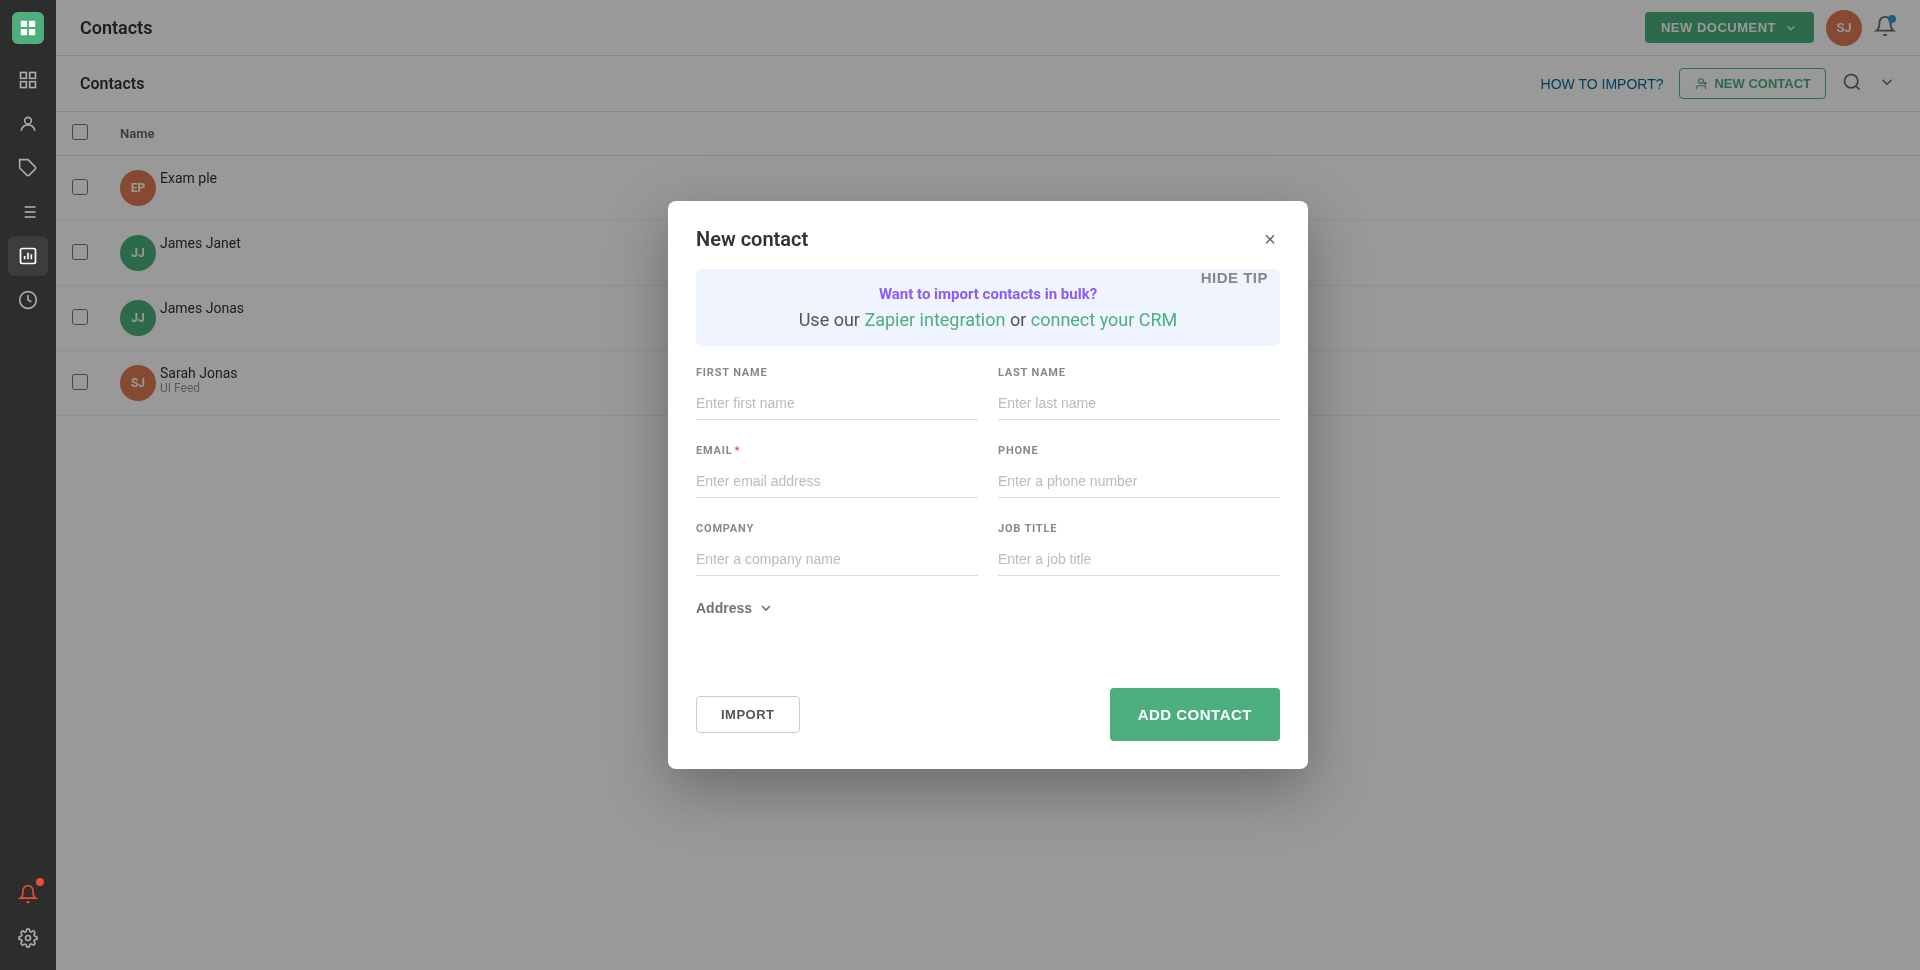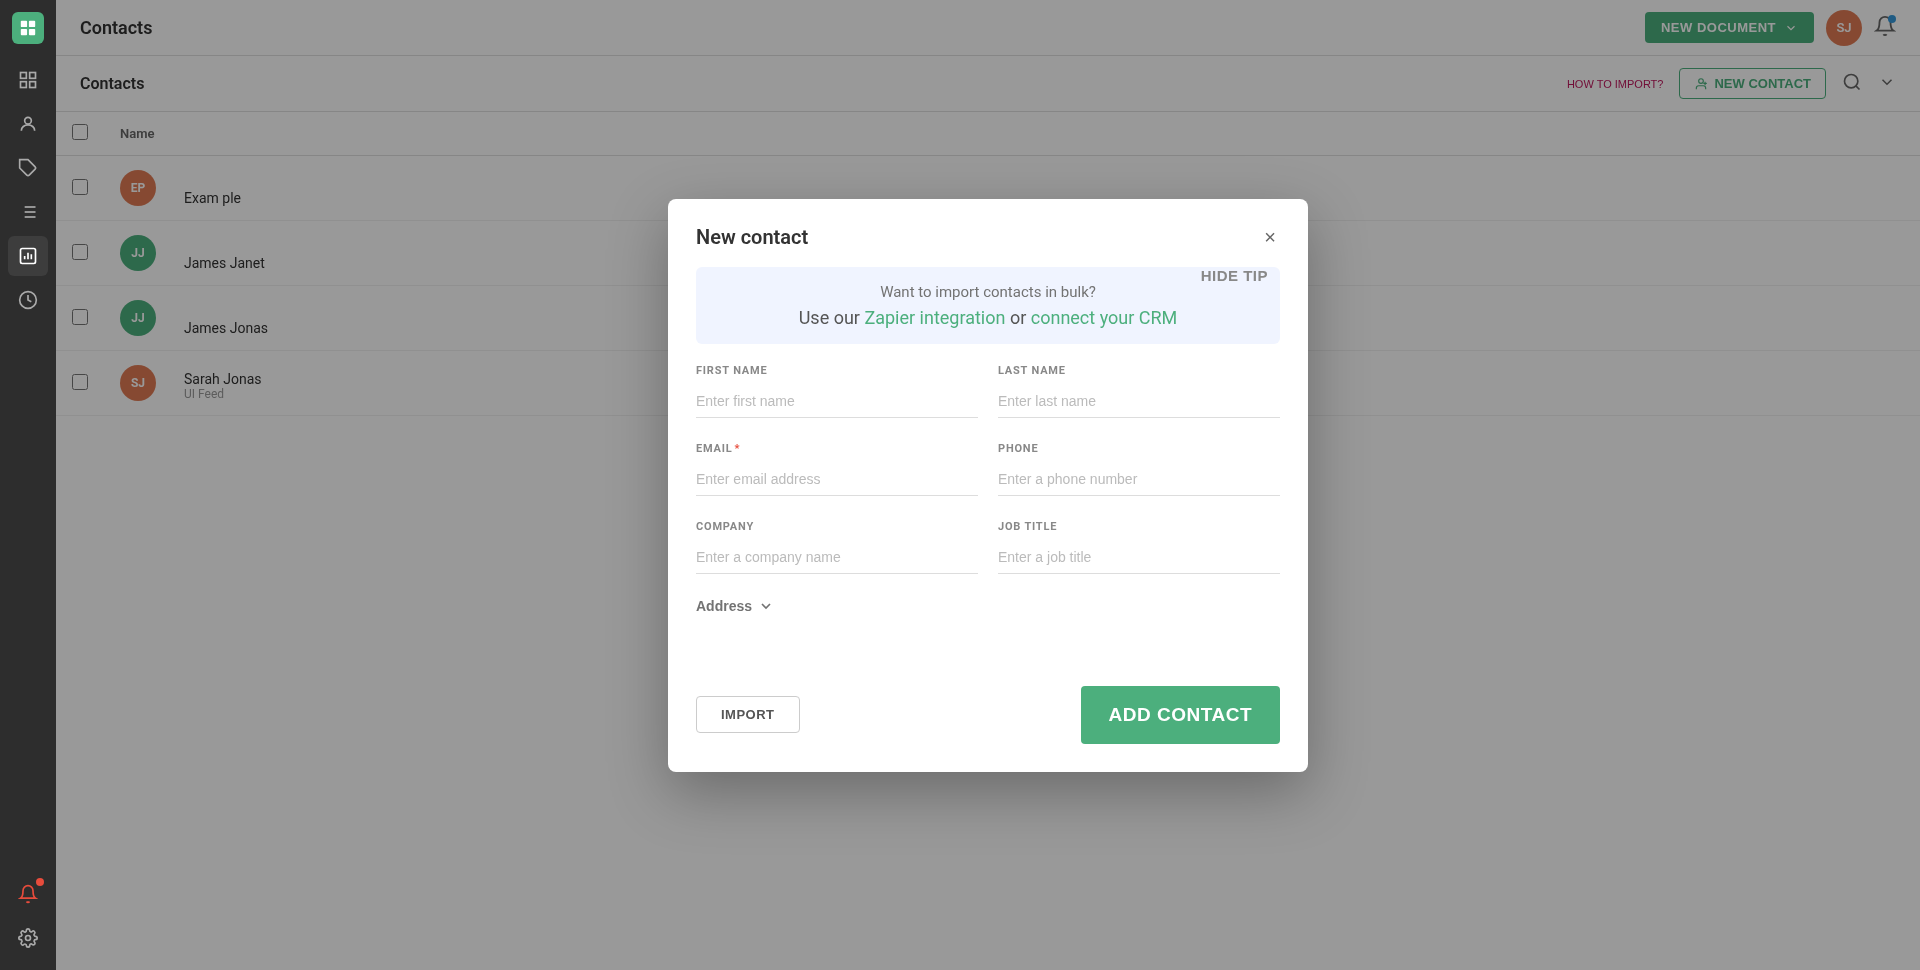--- a/index.html
+++ b/index.html
@@ -151,22 +151,22 @@
       font-size: 16px;
       font-weight: 600;
       color: #333;
     }
     .sub-header-right {
       display: flex;
       align-items: center;
       gap: 16px;
     }
     .how-import-btn {
-      font-size: 11px;
-      color: #be185d;
+      font-size: 14px;
+      color: #0369a1;
       cursor: pointer;
       background: none;
       border: none;
     }
     .new-contact-btn {
       background: none;
       border: 1px solid #4caf7d;
       color: #4caf7d;
       padding: 7px 14px;
       border-radius: 4px;
@@ -226,22 +226,22 @@
       border-radius: 50%;
       display: flex;
       align-items: center;
       justify-content: center;
       color: #fff;
       font-size: 12px;
       font-weight: 700;
     }
     .contact-name-cell {
       display: flex;
-      align-items: flex-end;
-      gap: 28px;
+      align-items: flex-start;
+      gap: 4px;
     }
     .contact-sub {
       font-size: 12px;
       color: #999;
     }
     input[type="checkbox"] {
       width: 16px;
       height: 16px;
       cursor: pointer;
     }
@@ -297,22 +297,22 @@
       background: #f0f4ff;
       border-radius: 6px;
       padding: 16px 20px;
       position: relative;
     }
     .tip-banner-content {
       text-align: center;
     }
     .tip-banner-title {
       font-size: 15px;
-      font-weight: 400;
-      color: #737373;
+      font-weight: 700;
+      color: #8b5cf6;
       margin-bottom: 6px;
     }
     .tip-banner-desc {
       font-size: 18px;
       color: #555;
     }
     .tip-banner-desc a {
       color: #4caf7d;
       text-decoration: none;
     }
@@ -399,21 +399,21 @@
       font-weight: 700;
       letter-spacing: 0.5px;
       cursor: pointer;
     }
     .add-contact-btn {
       background: #4caf7d;
       color: #fff;
       border: none;
       padding: 18px 28px;
       border-radius: 4px;
-      font-size: 19px;
+      font-size: 15px;
       font-weight: 700;
       letter-spacing: 0.5px;
       cursor: pointer;
       margin-left: 36px;
     }
   </style>
 </head>
 <body>
 
 <div class="sidebar">

